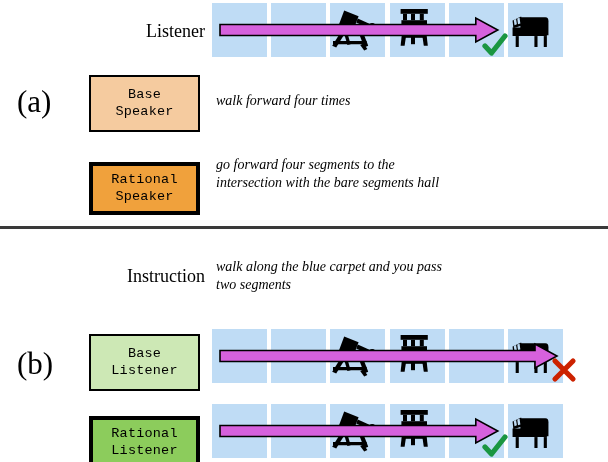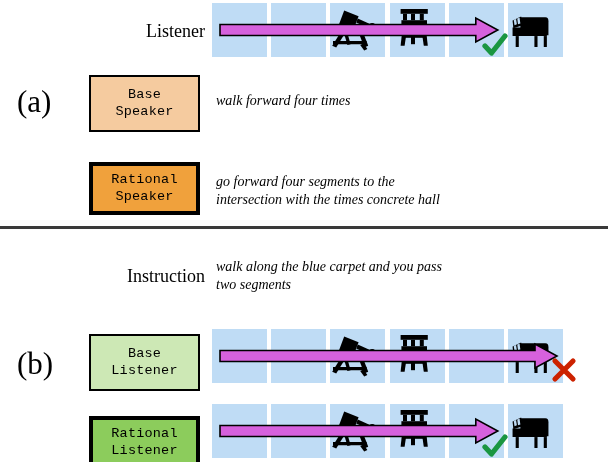--- a/index.html
+++ b/index.html
@@ -176,23 +176,23 @@
 
   <div class="abs utterance" style="left:216px; top:92px; width:385px;">
     <div>walk forward four times</div>
   </div>
 
   <div class="abs agent-box thick" style="left:89px; top:154px; width:111px; height:53px; background:#f0a13c;">
     <span>Rational</span>
     <span>Speaker</span>
   </div>
 
-  <div class="abs utterance" style="left:216px; top:173px; width:392px;">
+  <div class="abs utterance" style="left:216px; top:156px; width:392px;">
     <div>go forward four segments to the</div>
-    <div>intersection with the times concrete hall</div>
+    <div>intersection with the bare segments hall</div>
   </div>
 
   <div class="abs divider" style="top: 226px; background: rgb(58, 58, 58);"></div>
 
   <div class="abs row-caption" style="left:60px; top:266px; width:145px;">Instruction</div>
 
   <div class="abs utterance" style="left:216px; top:258px; width:392px;">
     <div>walk along the blue carpet and you pass</div>
     <div>two segments</div>
   </div>

